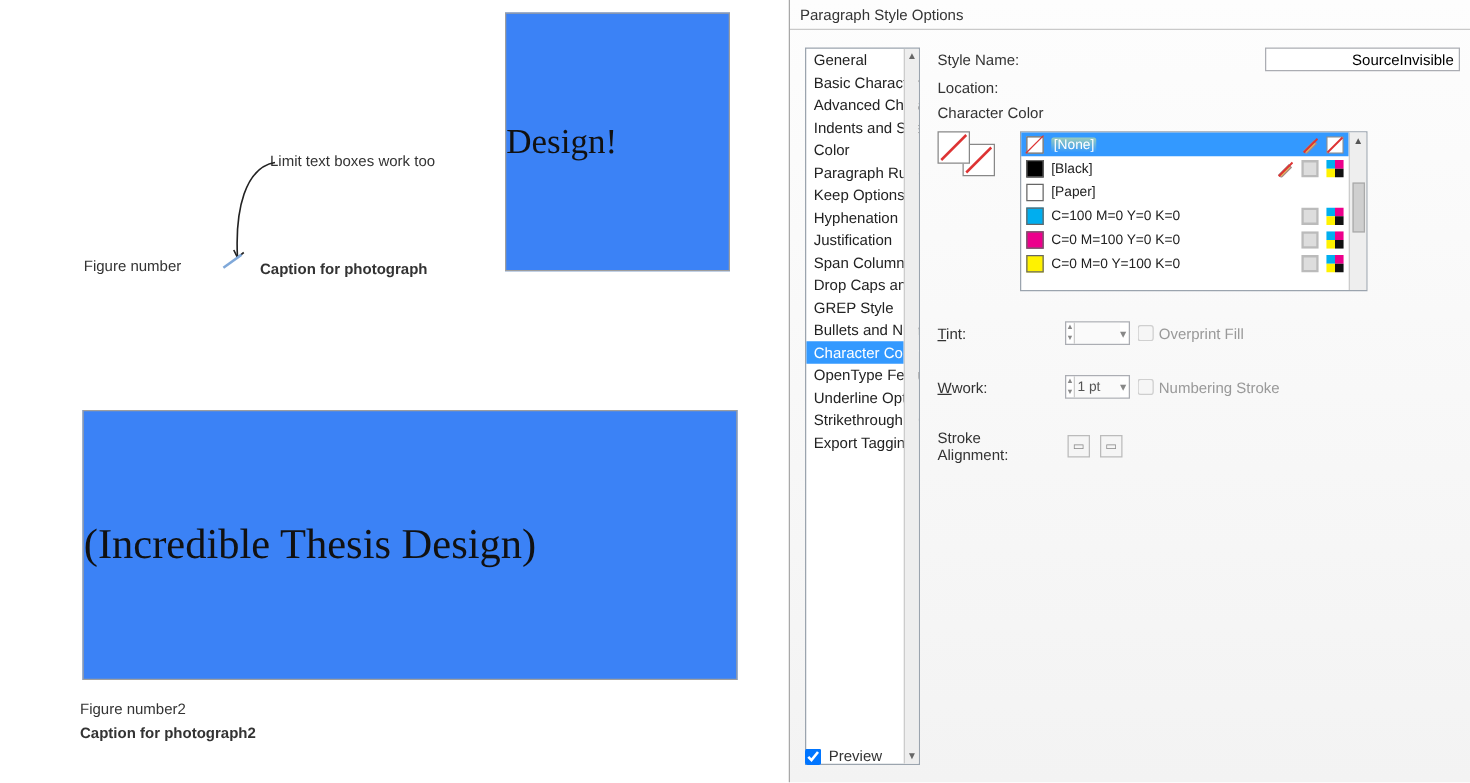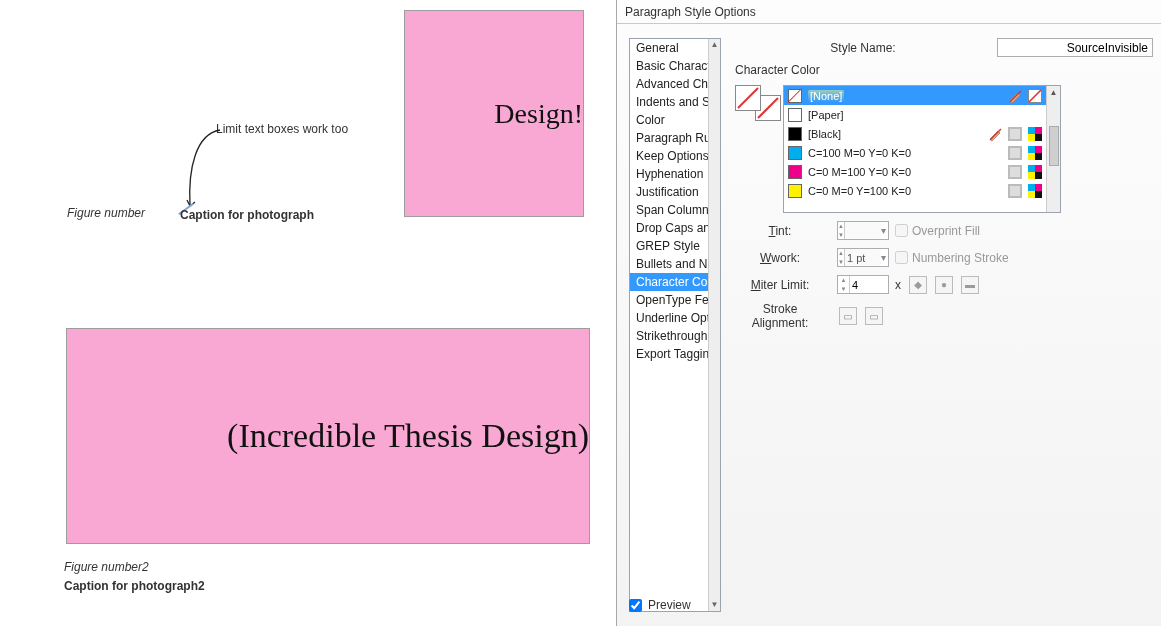--- a/index.html
+++ b/index.html
@@ -1,55 +1,55 @@
 <!DOCTYPE html>
 <html><head>
 <meta charset="utf-8">
 <style>
   *{box-sizing:border-box;margin:0;padding:0}
   body{font-family:"Segoe UI",Tahoma,Arial,sans-serif;font-size:12px;color:#333;background:#fff;width:1176px;height:626px;position:relative;overflow:hidden}
   .canvas{position:absolute;left:0;top:0;width:630px;height:626px;background:#fff}
-  .box{position:absolute;background:#f9a8d4;border:1px solid #9e9e9e;display:flex;align-items:center;justify-content:flex-end;font-family:Garamond,"Times New Roman",serif;color:#111}
+  .box{position:absolute;background:#3b82f6;border:1px solid #9e9e9e;display:flex;align-items:center;justify-content:flex-start;font-family:Garamond,"Times New Roman",serif;color:#111}
   .box1{left:404px;top:10px;width:180px;height:207px;font-size:28px}
   .box2{left:66px;top:328px;width:524px;height:216px;font-size:34px}
-  .fig-num{font-style:italic;color:#7f8496;font-size:13px;font-family:Georgia,serif}
+  .fig-num{color:#7f8496;font-size:13px;font-family:Georgia,serif}
   .caption{font-weight:bold;font-family:Georgia,"Times New Roman",serif;font-size:13px;color:#111}
   .ann{position:absolute;font-family:Arial,sans-serif;font-size:12px;color:#333}
   .link-dash{position:absolute;left:177px;top:208px;width:18px;height:1px;border-top:2px solid #7fa8d9;transform:rotate(-36deg)}
-  .dialog{position:absolute;left:616px;top:0;width:545px;height:626px;border-left:1px solid #a8a8a8;background:linear-gradient(#fdfdfd,#f3f3f3)}
+  .dialog{position:absolute;left:631px;top:0;width:545px;height:626px;border-left:1px solid #a8a8a8;background:linear-gradient(#fdfdfd,#f3f3f3)}
   .title-bar{height:24px;border-bottom:1px solid #c9c9c9;display:flex;align-items:center;padding:0 8px;font-size:12px;color:#333}
   .dialog-body{display:flex;height:calc(100% - 24px)}
   .sidepanel{width:195px;border:1px solid #9ba4ae;margin:14px 0 14px 12px;background:#fff;position:relative;overflow:hidden}
   .sidelist{position:absolute;left:0;top:0;right:12px}
   .side-item{padding:2px 6px 2px 6px;font-size:12px;color:#222;cursor:default;white-space:nowrap}
   .side-item.selected{background:#3399ff;color:#fff}
   .side-scroll{position:absolute;right:0;top:0;width:12px;height:100%;background:#eee;border-left:1px solid #ccc;display:flex;flex-direction:column;justify-content:space-between;align-items:center;font-size:8px;color:#666}
   .side-scroll div{height:12px;line-height:12px}
   .main{flex:1;padding:14px 8px 14px 14px}
   .row{display:flex;align-items:center;margin-bottom:6px}
-  .lbl{text-align:center;margin-right:6px;font-size:12px;color:#333}
+  .lbl{text-align:left;margin-right:6px;font-size:12px;color:#333}
   .ul{text-decoration:underline}
   .tf{border:1px solid #abadb3;background:#fff;height:19px;padding:1px 4px;font-size:12px}
   .section-head{font-size:12px;color:#333;margin:6px 0 8px}
   .swatchpick{display:flex;gap:0;margin-bottom:8px}
   .sw1{width:26px;height:26px;border:1px solid #888;background:#fff;position:relative;margin-right:-6px}
   .sw1::before{content:"";position:absolute;left:2px;top:2px;right:2px;bottom:2px;}
   .diag{position:absolute;left:0;top:0;width:100%;height:100%}
   .swatch-list{border:1px solid #9ba4ae;background:#fff;width:278px;height:128px;display:flex}
   .swatch-rows{flex:1}
   .sr{display:flex;align-items:center;height:19px;padding:0 4px;gap:6px;font-size:11px;color:#222}
   .sr.sel{background:#3399ff;color:#fff}
   .chip{width:14px;height:14px;border:1px solid #666;flex-shrink:0}
   .chip.none{background:#fff;position:relative}
   .chip.none::after{content:"";position:absolute;left:-1px;bottom:-1px;width:20px;height:0;border-top:1.5px solid #d33;transform:rotate(-45deg);transform-origin:left bottom}
   .sr .spacer{flex:1}
   .mini-ic{width:14px;height:14px;display:inline-block}
   .sw-scroll{width:14px;background:#eee;border-left:1px solid #ccc;display:flex;flex-direction:column;align-items:center;font-size:8px;color:#555}
   .sw-scroll .thumb{width:10px;height:40px;background:#cfcfcf;border:1px solid #aaa;margin-top:26px}
-  .field-row{display:flex;align-items:center;margin-top:8px;gap:6px}
+  .field-row{display:flex;align-items:center;margin-top:24px;gap:6px}
   .field-row .lbl{width:90px}
   .numbox{display:flex;align-items:stretch;border:1px solid #abadb3;background:#fff;height:19px;width:52px}
   .numbox .arrows{width:12px;display:flex;flex-direction:column;border-right:1px solid #ccc}
   .numbox .arrows span{flex:1;font-size:6px;text-align:center;line-height:8px;color:#888}
   .numbox input{border:none;width:36px;font-size:11px;padding:0 2px;outline:none}
   .chk{display:flex;align-items:center;gap:4px;color:#999}
   .chk input{accent-color:#888}
   .togglebtn{width:18px;height:18px;border:1px solid #bbb;background:#f5f5f5;display:inline-flex;align-items:center;justify-content:center;font-size:10px;color:#888;margin-left:2px}
   .footer{position:absolute;left:12px;bottom:14px;display:flex;align-items:center;gap:6px}
   .dim{color:#9b9b9b}
@@ -64,21 +64,21 @@
   </div>
 
   <div class="ann" style="left:216px;top:122px">Limit text boxes work too</div>
   <svg class="arrow-curve" viewBox="0 0 40 88">
     <path d="M34 2 C 10 6, 2 40, 4 78" fill="none" stroke="#222" stroke-width="1.3"></path>
     <path d="M4 78 l -3 -6 m 3 6 l 5 -4" fill="none" stroke="#222" stroke-width="1.3"></path>
   </svg>
 
   <div class="ann fig-num" style="left:67px;top:206px">Figure number</div>
   <span class="link-dash"></span>
-  <div class="ann caption" style="left:180px;top:208px">Caption for photograph</div>
+  <div class="ann caption" style="left:208px;top:208px">Caption for photograph</div>
 
   <div class="box box2">
     <span>(Incredible Thesis Design)</span>
   </div>
   <div class="ann fig-num" style="left:64px;top:560px">Figure number2</div>
   <div class="ann caption" style="left:64px;top:579px">Caption for photograph2</div>
 </div>
 
 <div class="dialog">
   <div class="title-bar">
@@ -111,23 +111,28 @@
           <div>▼</div>
         </div>
     </div>
     <div class="main">
       <div class="row">
         <div class="lbl" style="width:256px">
           <span><span>Style Name:</span></span>
         </div>
         <input class="tf" style="width: 156px; text-align: right;" value="SourceInvisible">
       </div>
+      <div class="row">
+        <div class="lbl" style="width:256px">
+          <span>Location:</span>
+        </div>
+      </div>
       <div class="section-head">Character Color</div>
 
-      <div style="display:flex;gap:8px">
+      <div style="display:flex;gap:26px">
         <div class="swatchpick">
           <div class="sw1" style="z-index:2">
             <svg class="diag" viewBox="0 0 24 24">
                 <line x1="2" y1="22" x2="22" y2="2" stroke="#d33" stroke-width="2"></line>
               </svg>
           </div>
           <div class="sw1" style="margin-top:10px">
             <svg class="diag" viewBox="0 0 24 24">
                 <line x1="2" y1="22" x2="22" y2="2" stroke="#d33" stroke-width="2"></line>
               </svg>
@@ -143,42 +148,42 @@
                 <span class="mini-ic"><svg width="14" height="14">
                     <path d="M2 12 L10 4 L12 6 L4 14 Z" fill="#e6c15a" stroke="#a88"></path>
                     <line x1="2" y1="13" x2="13" y2="2" stroke="#d33" stroke-width="1.5"></line>
                   </svg></span>
                 <span class="mini-ic"><svg width="14" height="14">
                     <rect x="0.5" y="0.5" width="13" height="13" fill="#fff" stroke="#888"></rect>
                     <line x1="1" y1="13" x2="13" y2="1" stroke="#d33" stroke-width="1.6"></line>
                   </svg></span>
               </div>
               <div class="sr">
+                <span class="chip" style="background: rgb(0, 0, 0);"></span>
+                <span>[Black]</span>
+                <span class="spacer"></span>
+                <span class="mini-ic"><svg width="14" height="14">
+                    <path d="M2 12 L10 4 L12 6 L4 14 Z" fill="#e6c15a" stroke="#a88"></path>
+                    <line x1="2" y1="13" x2="13" y2="2" stroke="#d33" stroke-width="1.5"></line>
+                  </svg></span>
+                <span class="mini-ic"><svg width="14" height="14">
+                    <rect width="14" height="14" fill="#bbb"></rect>
+                    <rect x="2" y="2" width="10" height="10" fill="#ddd"></rect>
+                  </svg></span>
+                <span class="mini-ic"><svg width="14" height="14">
+                    <rect width="7" height="7" fill="#00aeef"></rect>
+                    <rect x="7" width="7" height="7" fill="#ec008c"></rect>
+                    <rect y="7" width="7" height="7" fill="#fff200"></rect>
+                    <rect x="7" y="7" width="7" height="7" fill="#111"></rect>
+                  </svg></span>
+              </div>
+              <div class="sr">
                 <span class="chip" style="background: rgb(255, 255, 255);"></span>
                 <span>[Paper]</span>
                 <span class="spacer"></span>
-              </div>
-              <div class="sr">
-                <span class="chip" style="background: rgb(0, 0, 0);"></span>
-                <span>[Black]</span>
-                <span class="spacer"></span>
-                <span class="mini-ic"><svg width="14" height="14">
-                    <path d="M2 12 L10 4 L12 6 L4 14 Z" fill="#e6c15a" stroke="#a88"></path>
-                    <line x1="2" y1="13" x2="13" y2="2" stroke="#d33" stroke-width="1.5"></line>
-                  </svg></span>
-                <span class="mini-ic"><svg width="14" height="14">
-                    <rect width="14" height="14" fill="#bbb"></rect>
-                    <rect x="2" y="2" width="10" height="10" fill="#ddd"></rect>
-                  </svg></span>
-                <span class="mini-ic"><svg width="14" height="14">
-                    <rect width="7" height="7" fill="#00aeef"></rect>
-                    <rect x="7" width="7" height="7" fill="#ec008c"></rect>
-                    <rect y="7" width="7" height="7" fill="#fff200"></rect>
-                    <rect x="7" y="7" width="7" height="7" fill="#111"></rect>
-                  </svg></span>
               </div>
               <div class="sr">
                 <span class="chip" style="background: rgb(0, 174, 239);"></span>
                 <span>C=100 M=0 Y=0 K=0</span>
                 <span class="spacer"></span>
                 <span class="mini-ic"><svg width="14" height="14">
                     <rect width="14" height="14" fill="#bbb"></rect>
                     <rect x="2" y="2" width="10" height="10" fill="#ddd"></rect>
                   </svg></span>
                 <span class="mini-ic"><svg width="14" height="14">
@@ -251,34 +256,20 @@
             </div>
           <input disabled="" value="1 pt" style="">
           <span style="font-size:10px;align-self:center;padding-right:2px;color:#888">▾</span>
         </div>
         <label class="chk">
           <input type="checkbox" disabled="" style="">
           <span>Numbering Stroke</span>
         </label>
       </div>
 
-      <div class="field-row">
-        <div class="lbl"><span class="ul">M</span><span>iter Limit:</span></div>
-        <div class="numbox">
-          <div class="arrows">
-              <span>▲</span>
-              <span>▼</span>
-            </div>
-          <input value="4" style="">
-        </div>
-        <span>x</span>
-        <span class="togglebtn dim">◆</span>
-        <span class="togglebtn dim">●</span>
-        <span class="togglebtn dim">▬</span>
-      </div>
 
       <div class="field-row">
         <div class="lbl" style="width:90px">Stroke Alignment:</div>
         <span class="togglebtn">▭</span>
         <span class="togglebtn">▭</span>
       </div>
 
     </div>
   </div>
   <div class="footer">

